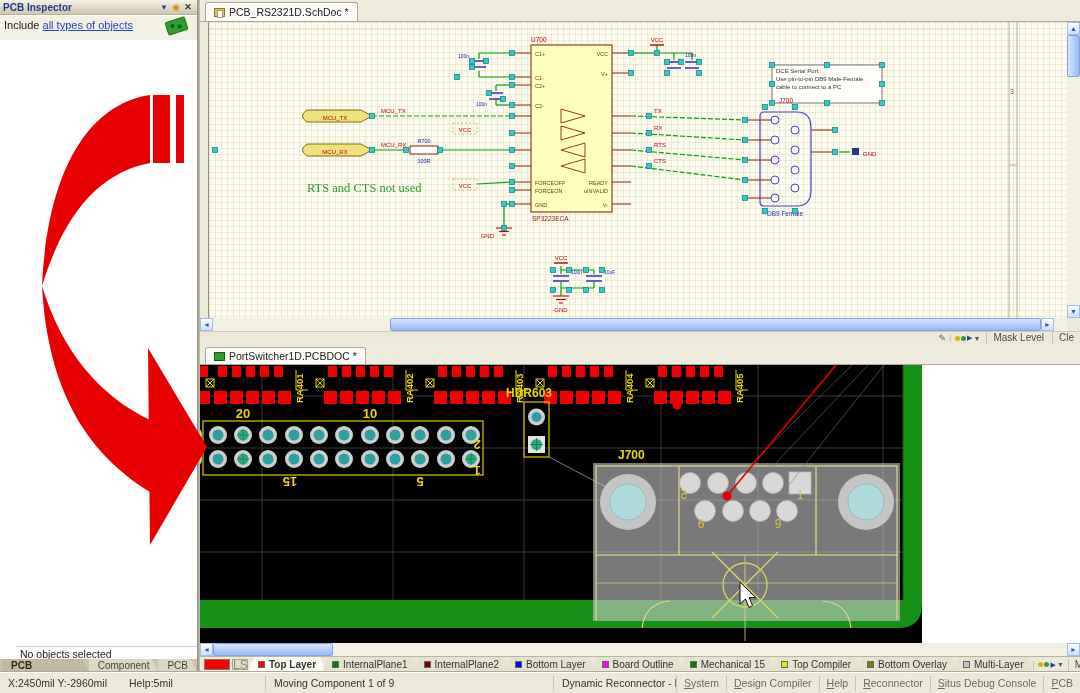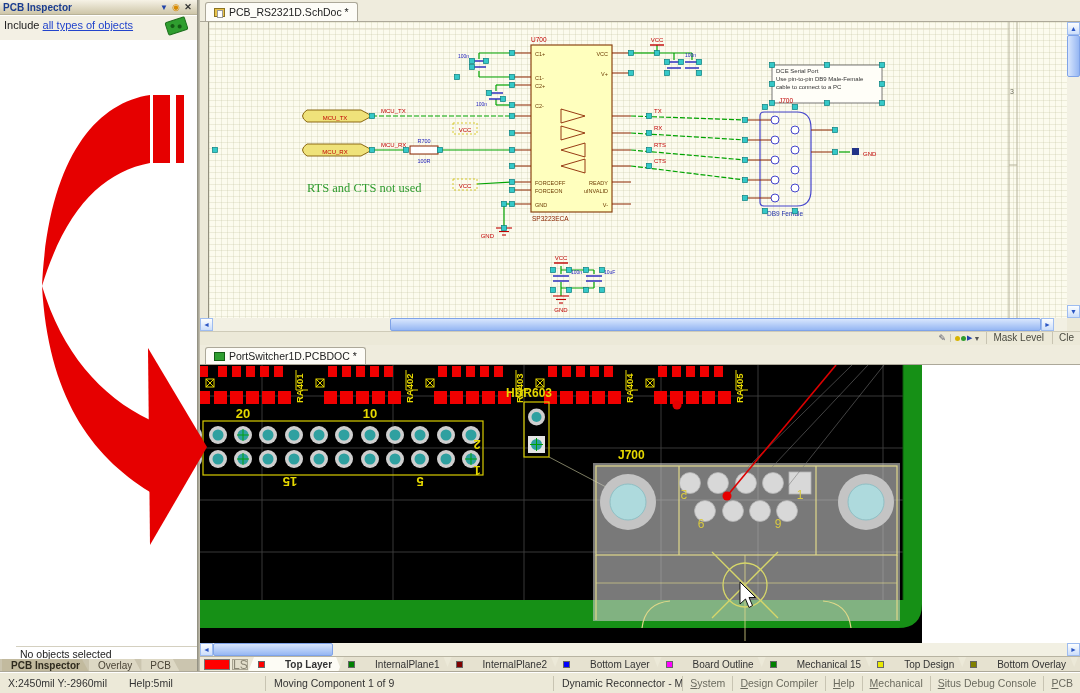--- a/index.html
+++ b/index.html
@@ -82,21 +82,21 @@
   .gpencil { color:#556; font-size:9px; padding-right:2px; }
 
   
   .layer-row { position:absolute; left:0; top:311px; width:880px; height:16px; background:#ECE9D8;
     border-top:1px solid #B8B4A2; display:flex; align-items:center; font-size:10px; color:#333; }
   .swatch { width:26px; height:11px; background:#FF0000; border:1px solid #777; margin:0 2px 0 4px; flex:none; }
   .ls-btn { width:16px; height:11px; background:#E2DECB; border:1px solid #A9A593; color:#8a8675;
     font-size:12px; line-height:10px; text-align:center; margin-right:4px; flex:none; cursor:pointer; }
   .ltab { position:relative; height:15px; line-height:14px; padding:0 10px; background:#E6E2D0;
     clip-path:polygon(6px 0, calc(100% - 6px) 0, 100% 100%, 0 100%); margin-left:-4px;
-    display:flex; align-items:center; gap:20px; white-space:nowrap; cursor:pointer; }
+    display:flex; align-items:center; gap:4px; white-space:nowrap; cursor:pointer; }
   .ltab.active { background:#FDFCF5; font-weight:bold; }
   .ltab .sq { width:7px; height:7px; display:inline-block; border:1px solid #666; flex:none; }
   .layer-right { margin-left:auto; display:flex; align-items:center; font-size:10px; color:#4a4a40; }
 
   
   .statusbar { position:absolute; left:0; top:672px; width:1080px; height:21px; background:#ECE9D8;
     border-top:1px solid #fff; box-shadow:0 -1px 0 #ACA899; display:flex; align-items:center;
     font-size:10.5px; color:#333; }
   .sb-cell { padding:0 8px; height:15px; line-height:15px; white-space:nowrap; overflow:hidden; }
   .sb-c1 { width:265px; display:flex; gap:22px; }
@@ -124,21 +124,21 @@
     </div>
     <div class="include-row">
       <span>Include</span>
       <a>all types of objects</a>
       <span class="chip-icon"></span>
     </div>
     <div class="panel-body"></div>
     <div class="no-objects">No objects selected</div>
     <div class="panel-tabs">
       <span class="ptab active">PCB Inspector</span>
-      <span class="ptab">Overlay</span>
+      <span class="ptab">Component</span>
       <span class="ptab">PCB</span>
     </div>
   </div>
   <div class="v-divider"></div>
 
   <div class="sch-pane">
     <div class="tabbar">
       <div class="doc-tab">
         <span class="tab-ico-sch"></span>
         <span>PCB_RS2321D.SchDoc *</span>
@@ -708,21 +708,21 @@
       <div class="ltab">
         <i class="sq" style="background: rgb(255, 0, 255);"></i>
           <span>Board Outline</span>
         </div>
       <div class="ltab">
         <i class="sq" style="background: rgb(0, 128, 0);"></i>
           <span>Mechanical 15</span>
         </div>
       <div class="ltab">
         <i class="sq" style="background: rgb(232, 232, 0);"></i>
-          <span>Top Design</span>
+          <span>Top Compiler</span>
         </div>
       <div class="ltab">
         <i class="sq" style="background: rgb(128, 128, 0);"></i>
           <span>Bottom Overlay</span>
         </div>
       <div class="ltab">
         <i class="sq" style="background: rgb(192, 192, 192);"></i>
           <span>Multi-Layer</span>
         </div>
       <div class="layer-right">
@@ -742,21 +742,21 @@
     <div class="sb-cell sb-c1">
       <span>X:2450mil Y:-2960mil</span>
       <span>Help:5mil</span>
     </div>
     <div class="sb-cell sb-c2">Moving Component 1 of 9</div>
     <div class="sb-cell sb-c3">Dynamic Reconnector - Moving 1 Object(s) in Dynamic Connect Mode (P</div>
     <div class="sb-buttons">
       <span class="sb-btn">System</span>
       <span class="sb-btn">Design Compiler</span>
       <span class="sb-btn">Help</span>
-      <span class="sb-btn">Mechanical</span>
+      <span class="sb-btn">Reconnector</span>
       <span class="sb-btn">Situs Debug Console</span>
       <span class="sb-btn">PCB</span>
     </div>
   </div>
 
   <svg class="red-arrow" viewBox="0 0 1080 693">
     <path d="M150,95 C95,103 48,160 42,286 C66,208 103,172 150,163 Z" fill="#E60000"></path>
     <path d="M42,286 C48,395 90,455 150,492 L150,420 C100,396 62,352 42,286 Z" fill="#E60000"></path>
     <polygon points="148,348 207,447 150,545" fill="#E60000"></polygon>
     <rect x="153" y="95" width="17" height="68" fill="#E60000"></rect>

